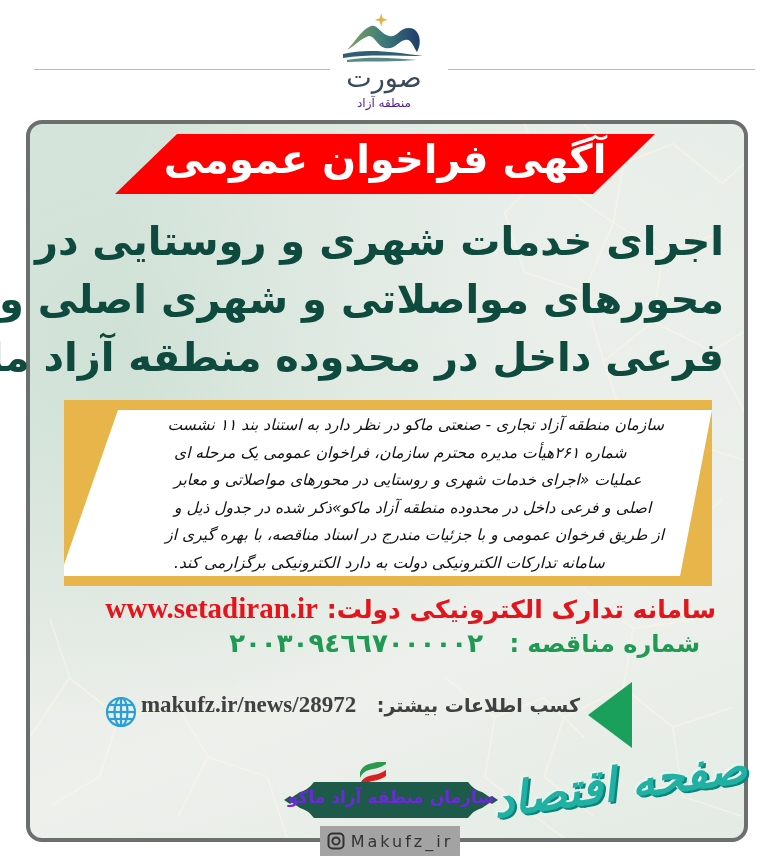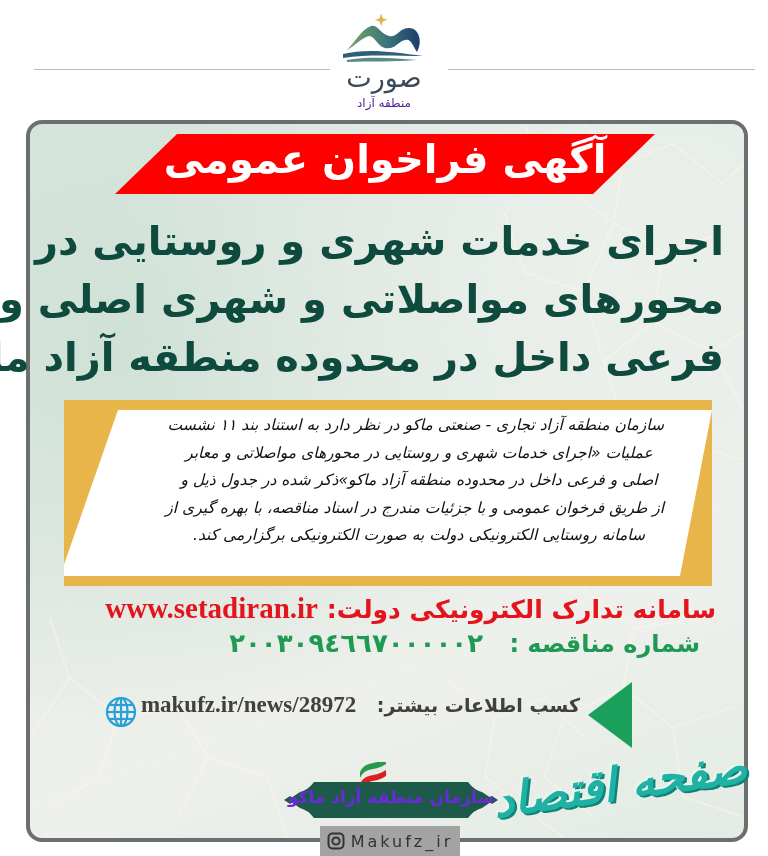--- a/index.html
+++ b/index.html
@@ -48,21 +48,21 @@
     position:absolute; left:60px; top:212px; width:664px; text-align:center;
     direction:rtl; color:#0f4a3e; font-weight:bold; font-size:40px; line-height:58px;
   }
   .title div { white-space:nowrap; }
 
   
   .ybox { position:absolute; left:64px; top:400px; width:648px; height:186px; }
   .ybox svg { position:absolute; left:0; top:0; }
   .ybody {
     position:absolute; left:110px; top:12px; width:490px;
-    direction:rtl; text-align:center; font-size:15.5px; line-height:27.5px; color:#111;
+    direction:rtl; text-align:left; font-size:15.5px; line-height:27.5px; color:#111;
     font-style:italic;
   }
   .ybody div { white-space:nowrap; }
 
   
   .setad {
     position:absolute; left:96px; top:592px; width:620px; direction:rtl; text-align:right;
     white-space:nowrap; color:#e4141c; font-weight:bold; font-size:25px;
   }
   .setad .url { font-family:"Liberation Serif", serif; font-size:29px; direction:ltr; unicode-bidi:isolate; }
@@ -167,24 +167,25 @@
   <div>فرعی داخل در محدوده منطقه آزاد ماکو</div>
 </div>
 
 <div class="ybox">
   <svg width="648" height="186" viewBox="0 0 648 186">
     <rect x="0" y="0" width="648" height="186" fill="#e8b54a"></rect>
     <polygon points="54,10 648,10 616,176 -4,176" fill="#ffffff"></polygon>
   </svg>
   <div class="ybody">
     <div>سازمان منطقه آزاد تجاری - صنعتی ماکو در نظر دارد به استناد بند ۱۱ نشست</div>
+    <div>شماره ۲۶۱هیأت مدیره محترم سازمان، فراخوان عمومی یک مرحله ای</div>
     <div>عملیات «اجرای خدمات شهری و روستایی در محورهای مواصلاتی و معابر</div>
     <div>اصلی و فرعی داخل در محدوده منطقه آزاد ماکو»ذکر شده در جدول ذیل و</div>
     <div>از طریق فرخوان عمومی و با جزئیات مندرج در اسناد مناقصه، با بهره گیری از</div>
-    <div>سامانه روستایی الکترونیکی دولت به صورت الکترونیکی برگزارمی کند.</div>
+    <div>سامانه تدارکات الکترونیکی دولت به دارد الکترونیکی برگزارمی کند.</div>
   </div>
 </div>
 
 <div class="setad">
   <span>سامانه تدارک الکترونیکی دولت:</span>
   <span class="url">www.setadiran.ir</span>
 </div>
 
 <div class="tender">
   <span>شماره مناقصه :</span>

